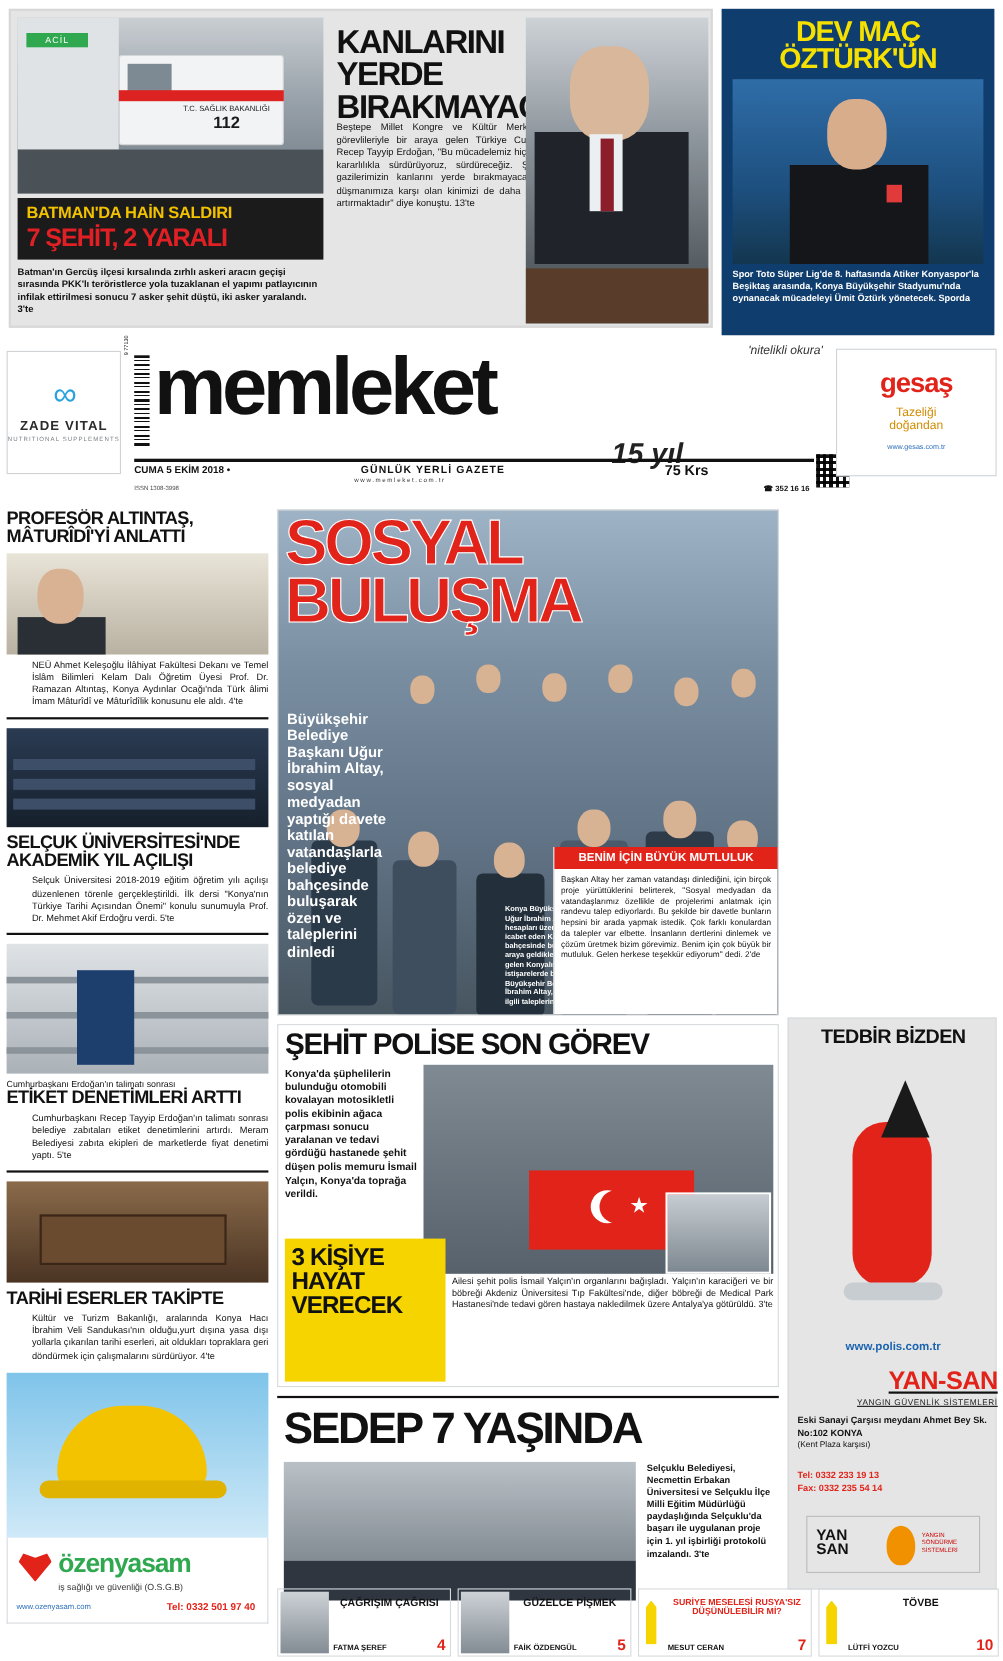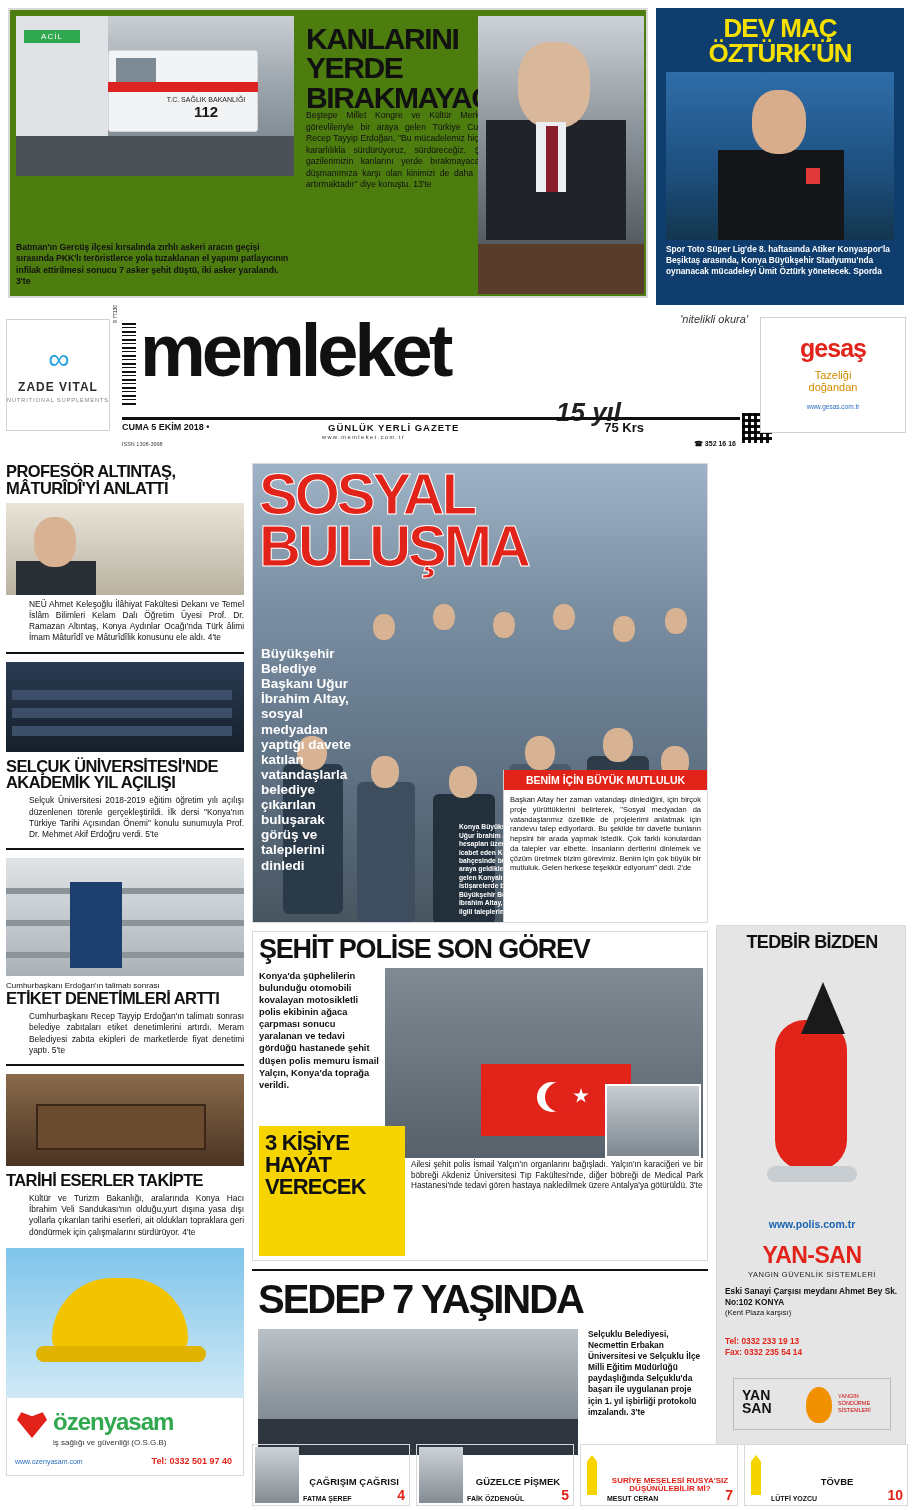--- a/index.html
+++ b/index.html
@@ -15,21 +15,21 @@
   .page { position: relative; width: 912px; height: 1510px; background:#fff; }
 
   
   .blk { position: absolute; overflow: hidden; }
   .photo { position: relative; overflow: hidden; background:#8a8f95; }
   .cap { font-size: 7.5px; line-height: 1.25; }
 
   
   #top-strip { left:0; top:0; width:912px; height:305px; background:#fff; }
 
-  #lead-box { position:absolute; left:8px; top:8px; width:640px; height:290px; border:2px solid #d8d8d8; background:#4d7c0f; }
+  #lead-box { position:absolute; left:8px; top:8px; width:640px; height:290px; border:2px solid #d8d8d8; background:#e5e5e5; }
   #lead-photo { position:absolute; left:6px; top:6px; width:278px; height:160px; background:linear-gradient(180deg,#c9ced2 0%,#9aa3ab 45%,#6f7a82 100%); }
   .amb-body { position:absolute; left:92px; top:34px; width:150px; height:82px; background:#f2f3f4; border:1px solid #d4d6d8; border-radius:3px; }
   .amb-red { position:absolute; left:92px; top:66px; width:150px; height:10px; background:#d22; }
   .amb-win { position:absolute; left:100px; top:42px; width:40px; height:26px; background:#7d8a94; }
   .amb-wheel { position:absolute; bottom:14px; width:20px; height:20px; border-radius:50%; background:#23282c; }
   .bldg { position:absolute; left:0; top:0; width:92px; height:120px; background:#dfe3e6; }
   .acil { position:absolute; left:8px; top:14px; width:56px; height:13px; background:#2fa84f; color:#fff; font-size:8px; text-align:center; line-height:13px; letter-spacing:1px; }
   .lead-hood { position:absolute; left:0; bottom:0; width:278px; height:40px; background:#4a5157; }
   .tc112 { position:absolute; left:150px; top:80px; color:#1a1a1a; font-size:7px; text-align:center; width:80px; }
   .tc112 b { display:block; font-size:15px; }
@@ -153,35 +153,35 @@
   #sedep-body { position:absolute; left:336px; top:58px; width:114px; font-size:8.4px; line-height:1.32; font-weight:bold; }
 
   
   #col-right { position:absolute; right:6px; top:462px; width:190px; height:520px; border:1px solid #d6dadd; background:#e5e5e5; }
   #tedbir-head { position:absolute; left:0; top:6px; width:190px; text-align:center; font-size:18px; font-weight:bold; letter-spacing:-0.6px; }
   #ext-art { position:absolute; left:24px; top:48px; width:142px; height:236px; }
   #ext-body { position:absolute; left:34px; top:46px; width:72px; height:150px; border-radius:30px; background:#e2231a; }
   #ext-cone { position:absolute; left:60px; top:8px; width:0; height:0; border-left:22px solid transparent; border-right:22px solid transparent; border-bottom:52px solid #1a1a1a; }
   #ext-base { position:absolute; left:26px; top:192px; width:90px; height:16px; border-radius:8px; background:#c8cdd1; }
   #yansan-url { position:absolute; left:0; top:292px; width:190px; text-align:center; font-size:10.5px; color:#1b64b0; font-weight:bold; }
-  #yansan-logo { position:absolute; left:0; top:316px; width:190px; text-align:center; }
+  #yansan-logo { position:absolute; left:0; top:316px; width:190px; text-align:right;text-decoration:underline; }
   #yansan-logo .y { font-size:23px; font-weight:bold; color:#e2231a; letter-spacing:-0.5px; }
   #yansan-logo .s { font-size:7.5px; color:#222; letter-spacing:0.5px; margin-top:1px; }
   #yansan-addr { position:absolute; left:8px; top:360px; width:174px; font-size:8.3px; font-weight:bold; line-height:1.3; }
   #yansan-tel { position:absolute; left:8px; top:410px; width:174px; font-size:8.3px; font-weight:bold; color:#e2231a; line-height:1.35; }
   #yansan-box { position:absolute; left:16px; top:452px; width:158px; height:52px; border:1px solid #bbb; }
   #yansan-box .bb { position:absolute; left:8px; top:10px; font-size:14px; font-weight:bold; line-height:0.95; }
   #yansan-box .flame { position:absolute; left:72px; top:8px; width:26px; height:36px; background:#f29100; border-radius:50% 50% 45% 45%; }
   #yansan-box .rr { position:absolute; left:104px; top:14px; font-size:5.5px; color:#c00; line-height:1.25; }
 
   
   #bottom-strip { position:absolute; left:252px; bottom:4px; width:656px; height:62px; }
   .colm { position:absolute; top:0; height:62px; border:1px solid #d6dadd; }
   .colm .pic { position:absolute; left:2px; top:2px; width:44px; height:56px; background:linear-gradient(180deg,#cdd2d6,#838c94); }
-  .colm .ttl { position:absolute; left:50px; top:8px; right:4px; font-size:9.5px; font-weight:bold; line-height:1.05; text-align:center;margin-top:24px; }
+  .colm .ttl { position:absolute; left:50px; top:8px; right:4px; font-size:9.5px; font-weight:bold; line-height:1.05; text-align:center; }
   .colm .nm { position:absolute; left:50px; bottom:3px; font-size:7px; font-weight:bold; }
   .colm .pg { position:absolute; right:4px; bottom:2px; font-size:14px; font-weight:bold; color:#e2231a; }
   .pen { position:absolute; left:6px; top:10px; width:10px; height:40px; background:#f5d400; clip-path: polygon(50% 0, 100% 16%, 100% 100%, 0 100%, 0 16%); }
 </style>
 </head>
 <body>
 
 <div class="page">
 
   <div class="blk" id="top-strip">
@@ -196,20 +196,24 @@
         <div class="amb-red"></div>
         <div class="tc112">
           <span>T.C. SAĞLIK BAKANLIĞI</span>
           <b>112</b>
         </div>
         <div class="amb-wheel" style="left:104px"></div>
         <div class="amb-wheel" style="left:212px"></div>
         <div class="lead-hood"></div>
       </div>
 
+      <div id="batman-band">
+        <div class="l1">BATMAN'DA HAİN SALDIRI</div>
+        <div class="l2">7 ŞEHİT, 2 YARALI</div>
+      </div>
       <div id="batman-text">Batman'ın Gercüş ilçesi kırsalında zırhlı askeri aracın geçişi sırasında PKK'lı teröristlerce yola tuzaklanan el yapımı patlayıcının infilak ettirilmesi sonucu 7 asker şehit düştü, iki asker yaralandı. 3'te</div>
 
       <div id="lead-head">KANLARINI YERDE BIRAKMAYACAĞIZ</div>
       <div id="lead-body">Beştepe Millet Kongre ve Kültür Merkezi'nde Din görevlileriyle bir araya gelen Türkiye Cumhurbaşkanı Recep Tayyip Erdoğan, "Bu mücadelemiz hiç aksatmadan kararlılıkla sürdürüyoruz, sürdüreceğiz. Şehitlerimizin, gazilerimizin kanlarını yerde bırakmayacağız. olaylar, düşmanımıza karşı olan kinimizi de daha da fazlasıyla artırmaktadır" diye konuştu. 13'te</div>
 
       <div id="erdogan-photo" class="photo">
         <div class="erd-suit"></div>
         <div class="erd-head"></div>
         <div class="erd-shirt"></div>
         <div class="erd-tie"></div>
@@ -353,21 +357,21 @@
           <div class="crowd-dot" style="left:180px;top:140px;width:22px;height:26px"></div>
           <div class="crowd-dot" style="left:240px;top:148px;width:22px;height:26px"></div>
           <div class="crowd-dot" style="left:300px;top:140px;width:22px;height:26px"></div>
           <div class="crowd-dot" style="left:360px;top:152px;width:22px;height:26px"></div>
           <div class="crowd-dot" style="left:412px;top:144px;width:22px;height:26px"></div>
         </div>
         <div id="sosyal-title">
           <span>SOSYAL</span>
           <span>BULUŞMA</span>
         </div>
-        <div id="sosyal-left-cap">Büyükşehir Belediye Başkanı Uğur İbrahim Altay, sosyal medyadan yaptığı davete katılan vatandaşlarla belediye çıkarılan buluşarak görüş ve taleplerini dinledi</div>
+        <div id="sosyal-left-cap">Büyükşehir Belediye Başkanı Uğur İbrahim Altay, sosyal medyadan yaptığı davete katılan vatandaşlarla belediye bahçesinde buluşarak özen ve taleplerini dinledi</div>
         <div id="sosyal-bot-cap">Konya Büyükşehir Belediye Başkanı Uğur İbrahim Altay, sosyal medya hesapları üzerinden bulunduğu davete icabet eden Konyalılarla belediye bahçesinde buluştu. Davet sonrası bir araya geldikleri belediye bahçesine gelen Konyalılarla sohbet ederek istişarelerde bulunan Konya Büyükşehir Belediye Başkanı Uğur İbrahim Altay, vatandaşların Konya ile ilgili taleplerini ve projelerini dinledi.</div>
         <div id="mutluluk">
           <div class="mh">BENİM İÇİN BÜYÜK MUTLULUK</div>
           <div class="mb">Başkan Altay her zaman vatandaşı dinlediğini, için birçok proje yürüttüklerini belirterek, "Sosyal medyadan da vatandaşlarımız özellikle de projelerimi anlatmak için randevu talep ediyorlardı. Bu şekilde bir davetle bunların hepsini bir arada yapmak istedik. Çok farklı konulardan da talepler var elbette. İnsanların dertlerini dinlemek ve çözüm üretmek bizim görevimiz. Benim için çok büyük bir mutluluk. Gelen herkese teşekkür ediyorum" dedi. 2'de</div>
         </div>
       </div>
 
       <div id="sehit-wrap">
         <div id="sehit-head">ŞEHİT POLİSE SON GÖREV</div>
         <div id="sehit-lead">Konya'da şüphelilerin bulunduğu otomobili kovalayan motosikletli polis ekibinin ağaca çarpması sonucu yaralanan ve tedavi gördüğü hastanede şehit düşen polis memuru İsmail Yalçın, Konya'da toprağa verildi.</div>

